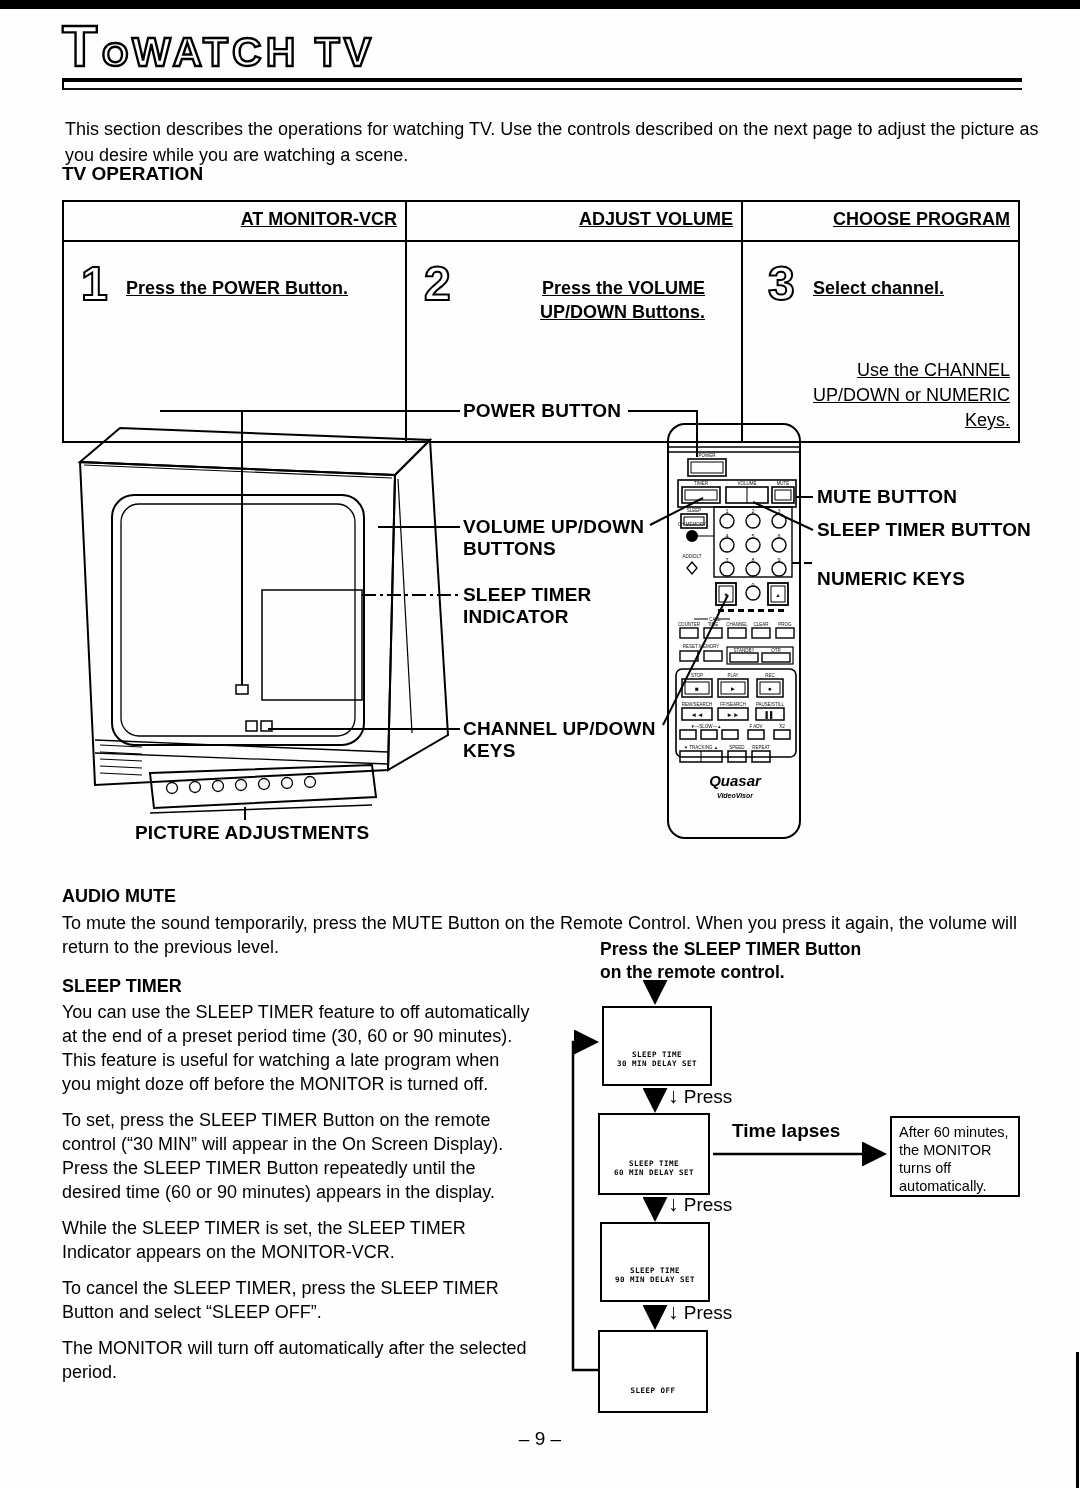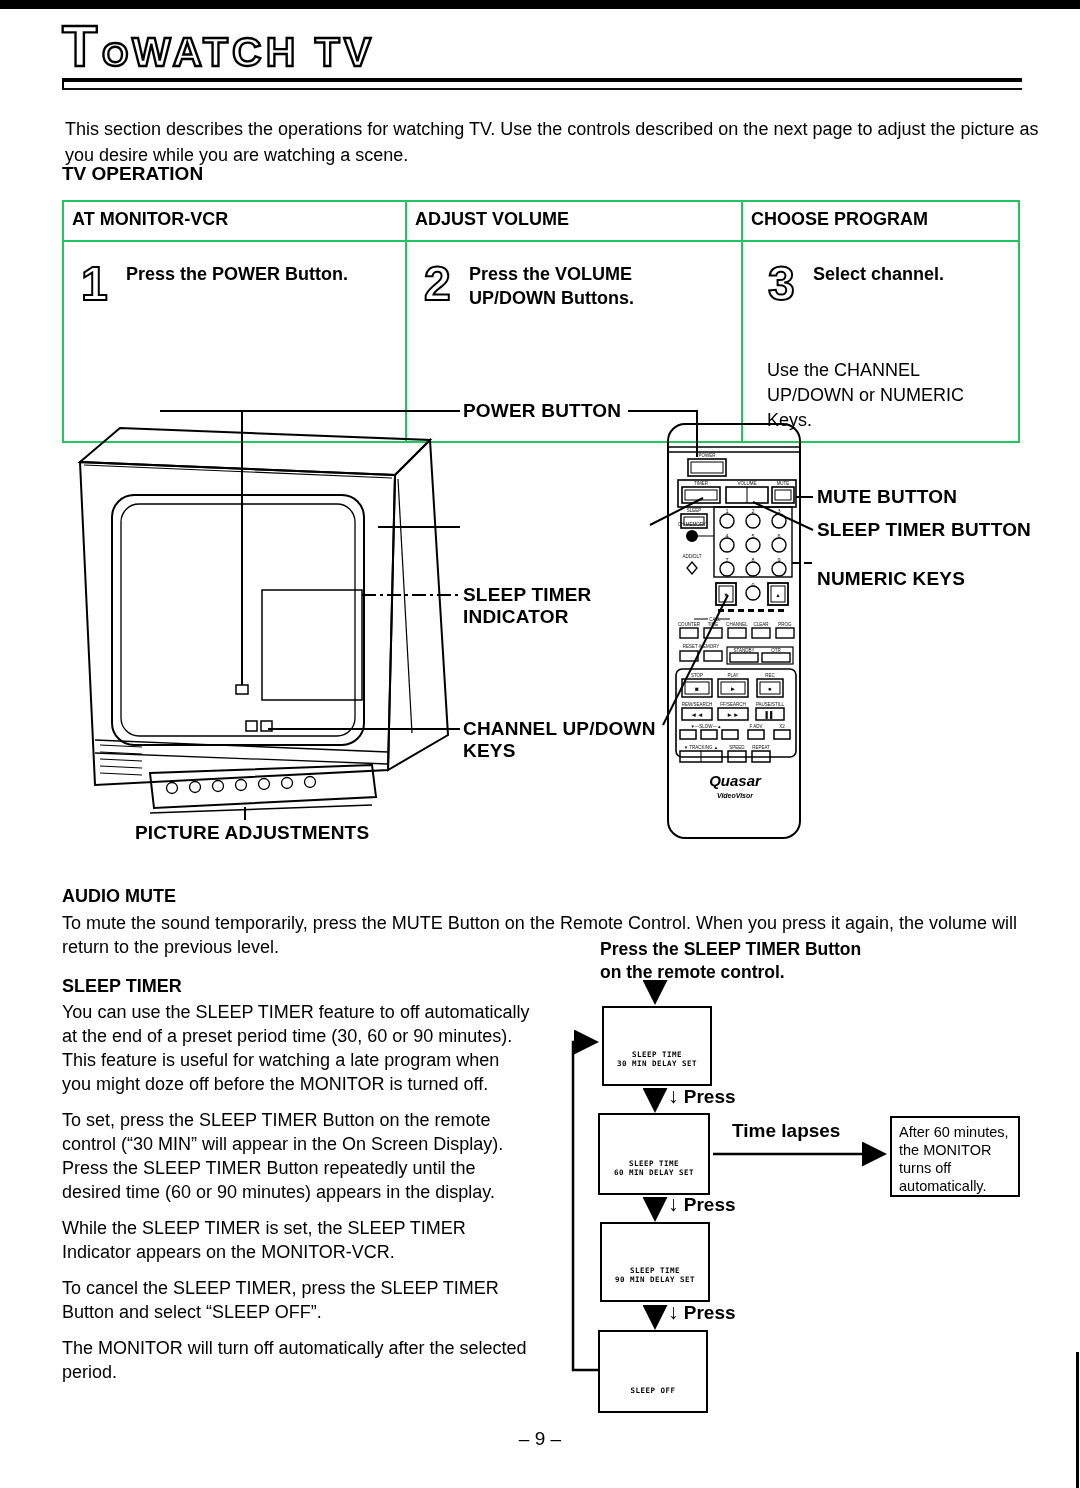--- a/index.html
+++ b/index.html
@@ -6,37 +6,37 @@
   .page{position:relative;width:1080px;height:1488px;background:#fefefe;color:#000;
         font-family:"Liberation Sans",sans-serif;overflow:hidden;}
   .topbar{position:absolute;left:0;top:0;width:1080px;height:9px;background:#000;}
   .title-svg{position:absolute;left:58px;top:10px;}
   .rule{position:absolute;left:62px;top:78px;width:958px;height:6px;
         border-top:4px solid #000;border-bottom:2px solid #111;border-left:2px solid #000;}
   .intro{position:absolute;left:65px;top:98px;width:1000px;font-size:18px;line-height:26px;}
   .h-bold{font-weight:bold;font-size:19px;}
   .op-heading{position:absolute;left:62px;top:163px;}
   table.op{position:absolute;left:62px;top:200px;width:958px;border-collapse:collapse;table-layout:fixed;}
-  table.op th,table.op td{border:2px solid #22c55e;vertical-align:top;text-align:left;}
+  table.op th,table.op td{border:2px solid #000000;vertical-align:top;text-align:right;text-decoration:underline;}
   table.op th{font-size:18px;font-weight:bold;padding:7px 8px;height:24px;}
   table.op td{height:138px;padding:12px 8px 8px 14px;}
   .step{display:flex;align-items:flex-start;}
-  .step .txt{font-weight:bold;font-size:18px;line-height:24px;margin:8px 0 0 16px;max-width:236px;}
+  .step .txt{font-weight:bold;font-size:18px;line-height:24px;margin:22px 0 0 16px;max-width:236px;}
   .note{font-size:18px;line-height:25px;margin:46px 0 0 2px;font-weight:normal;}
   .diagram{position:absolute;left:0;top:395px;width:1080px;height:485px;}
   .dlabel{position:absolute;font-weight:bold;font-size:19px;line-height:22px;letter-spacing:.2px;}
   .sec-head{position:absolute;font-weight:bold;font-size:18px;}
   .body-text{position:absolute;font-size:18px;line-height:24px;}
   .st-col p{margin:0 0 12px 0;}
   .flow{position:absolute;left:560px;top:930px;width:520px;height:560px;}
   .flow .caption{position:absolute;left:40px;top:8px;font-weight:bold;font-size:17.5px;line-height:23px;width:320px;}
   .screen{position:absolute;border:2.5px solid #000;background:#fff;width:110px;height:80px;
           display:flex;flex-direction:column;justify-content:flex-end;align-items:center;padding-bottom:16px;box-sizing:border-box;}
   .osd{font-family:"DejaVu Sans Mono",monospace;font-size:7.5px;line-height:9px;letter-spacing:.5px;text-align:center;font-weight:bold;}
-  .press{position:absolute;font-weight:bold;font-size:19px;}
+  .press{position:absolute;font-weight:normal;font-size:19px;}
   .press .arr{font-size:21px;}
   .tlapse{position:absolute;font-weight:bold;font-size:19px;}
   .resultbox{position:absolute;border:2.5px solid #000;width:130px;height:81px;box-sizing:border-box;
              padding:5px 7px;font-size:14.5px;line-height:18px;}
   .flow-svg{position:absolute;left:0;top:0;pointer-events:none;}
   .pageno{position:absolute;left:0;top:1428px;width:1080px;text-align:center;font-size:19px;}
   .edge-mark{position:absolute;background:#000;}
   svg text{font-family:"Liberation Sans",sans-serif;}
   .micro{font-size:4.5px;fill:#111;}
   .digit{font-size:5.5px;fill:#111;}
@@ -310,20 +310,21 @@
           <text class="digit" x="778" y="202">▲</text>
 
           <text x="735" y="391" font-size="15" font-weight="bold" font-style="italic" fill="#000">Quasar</text>
           <text x="735" y="403" font-size="7" font-weight="bold" font-style="italic" fill="#000">VideoVisor</text>
         </g>
       </g>
     </svg>
 
     
     <div class="dlabel" style="left:463px;top:5px">POWER BUTTON</div>
+    <div class="dlabel" style="left:463px;top:121px;width:215px">VOLUME UP/DOWN BUTTONS</div>
     <div class="dlabel" style="left:463px;top:189px;width:160px">SLEEP TIMER INDICATOR</div>
     <div class="dlabel" style="left:463px;top:323px;width:230px">CHANNEL UP/DOWN KEYS</div>
     <div class="dlabel" style="left:135px;top:427px">PICTURE ADJUSTMENTS</div>
     <div class="dlabel" style="left:817px;top:91px">MUTE BUTTON</div>
     <div class="dlabel" style="left:817px;top:124px">SLEEP TIMER BUTTON</div>
     <div class="dlabel" style="left:817px;top:173px">NUMERIC KEYS</div>
   </div>
 
   <div class="sec-head" style="left:62px;top:886px">AUDIO MUTE</div>
   <div class="body-text" style="left:62px;top:911px;width:975px">To mute the sound temporarily, press the MUTE Button on the Remote Control. When you press it again, the volume will return to the previous level.</div>

